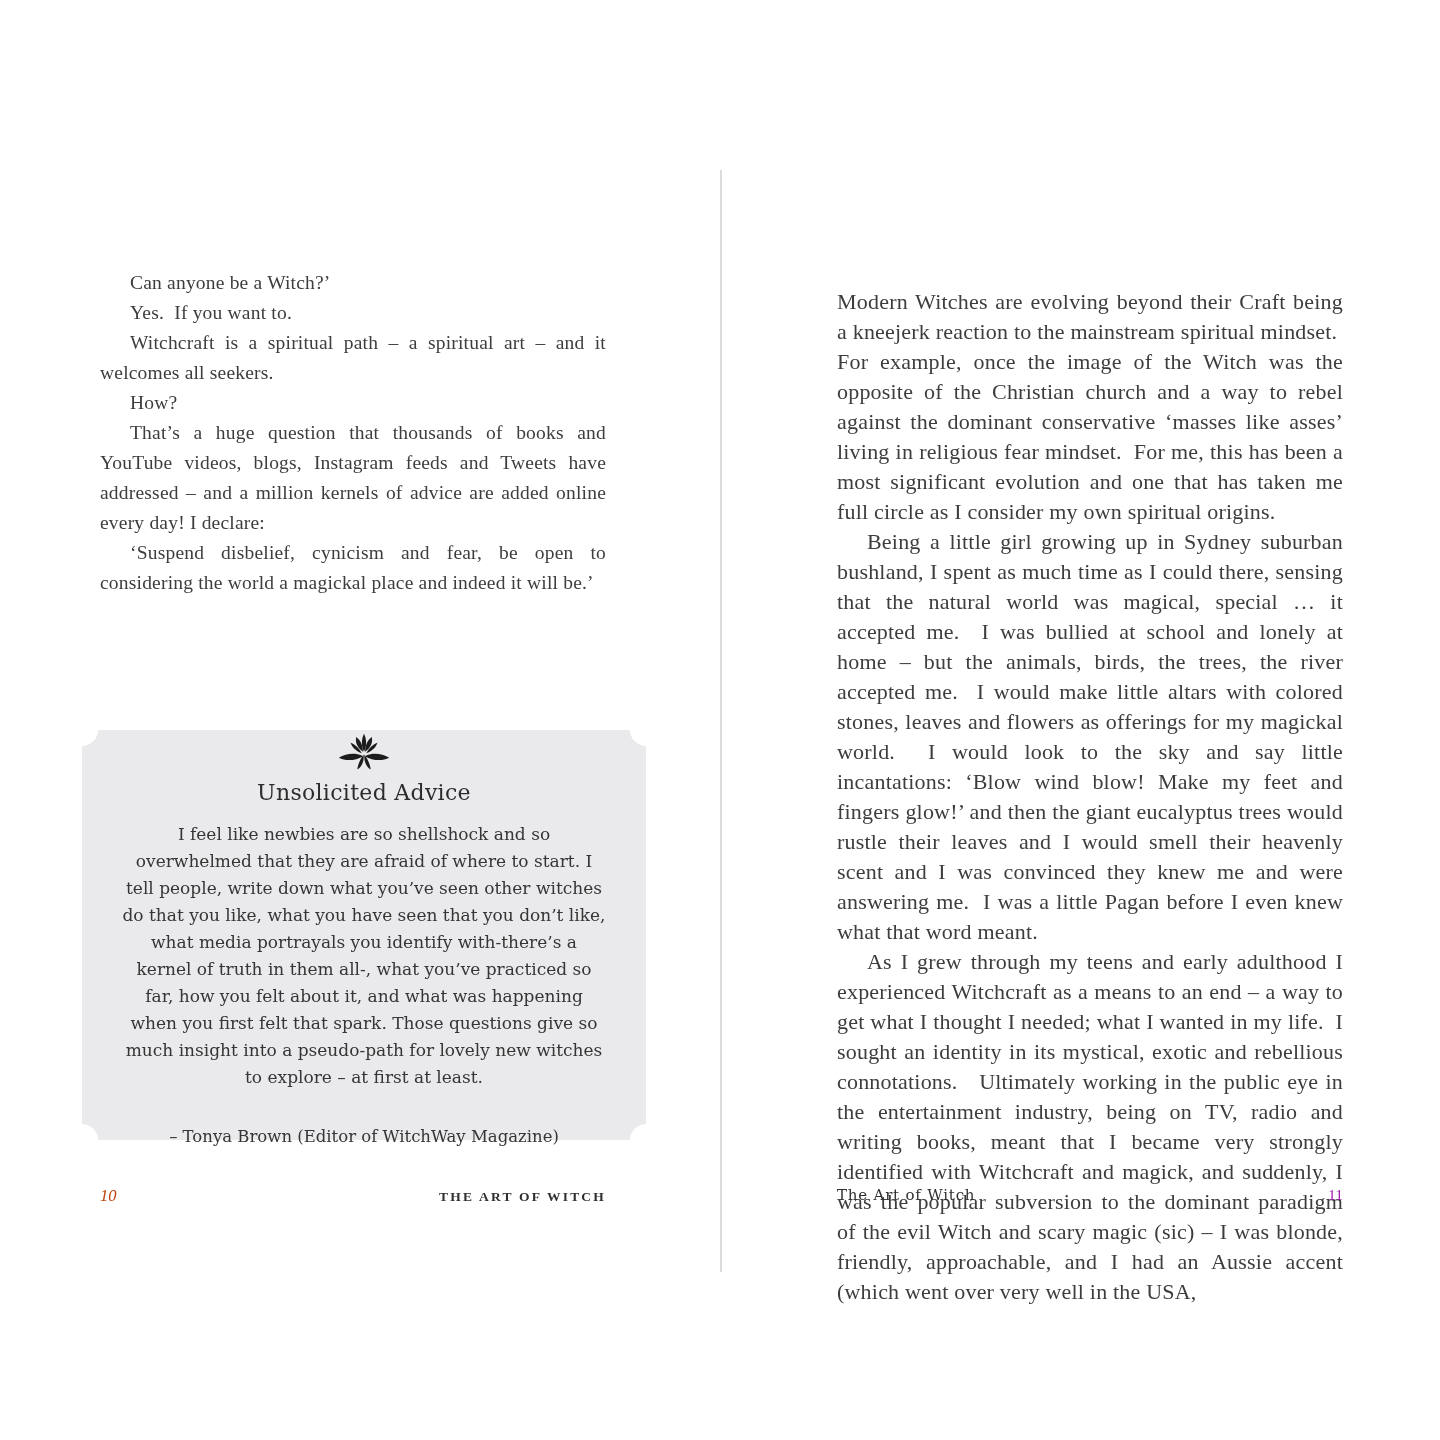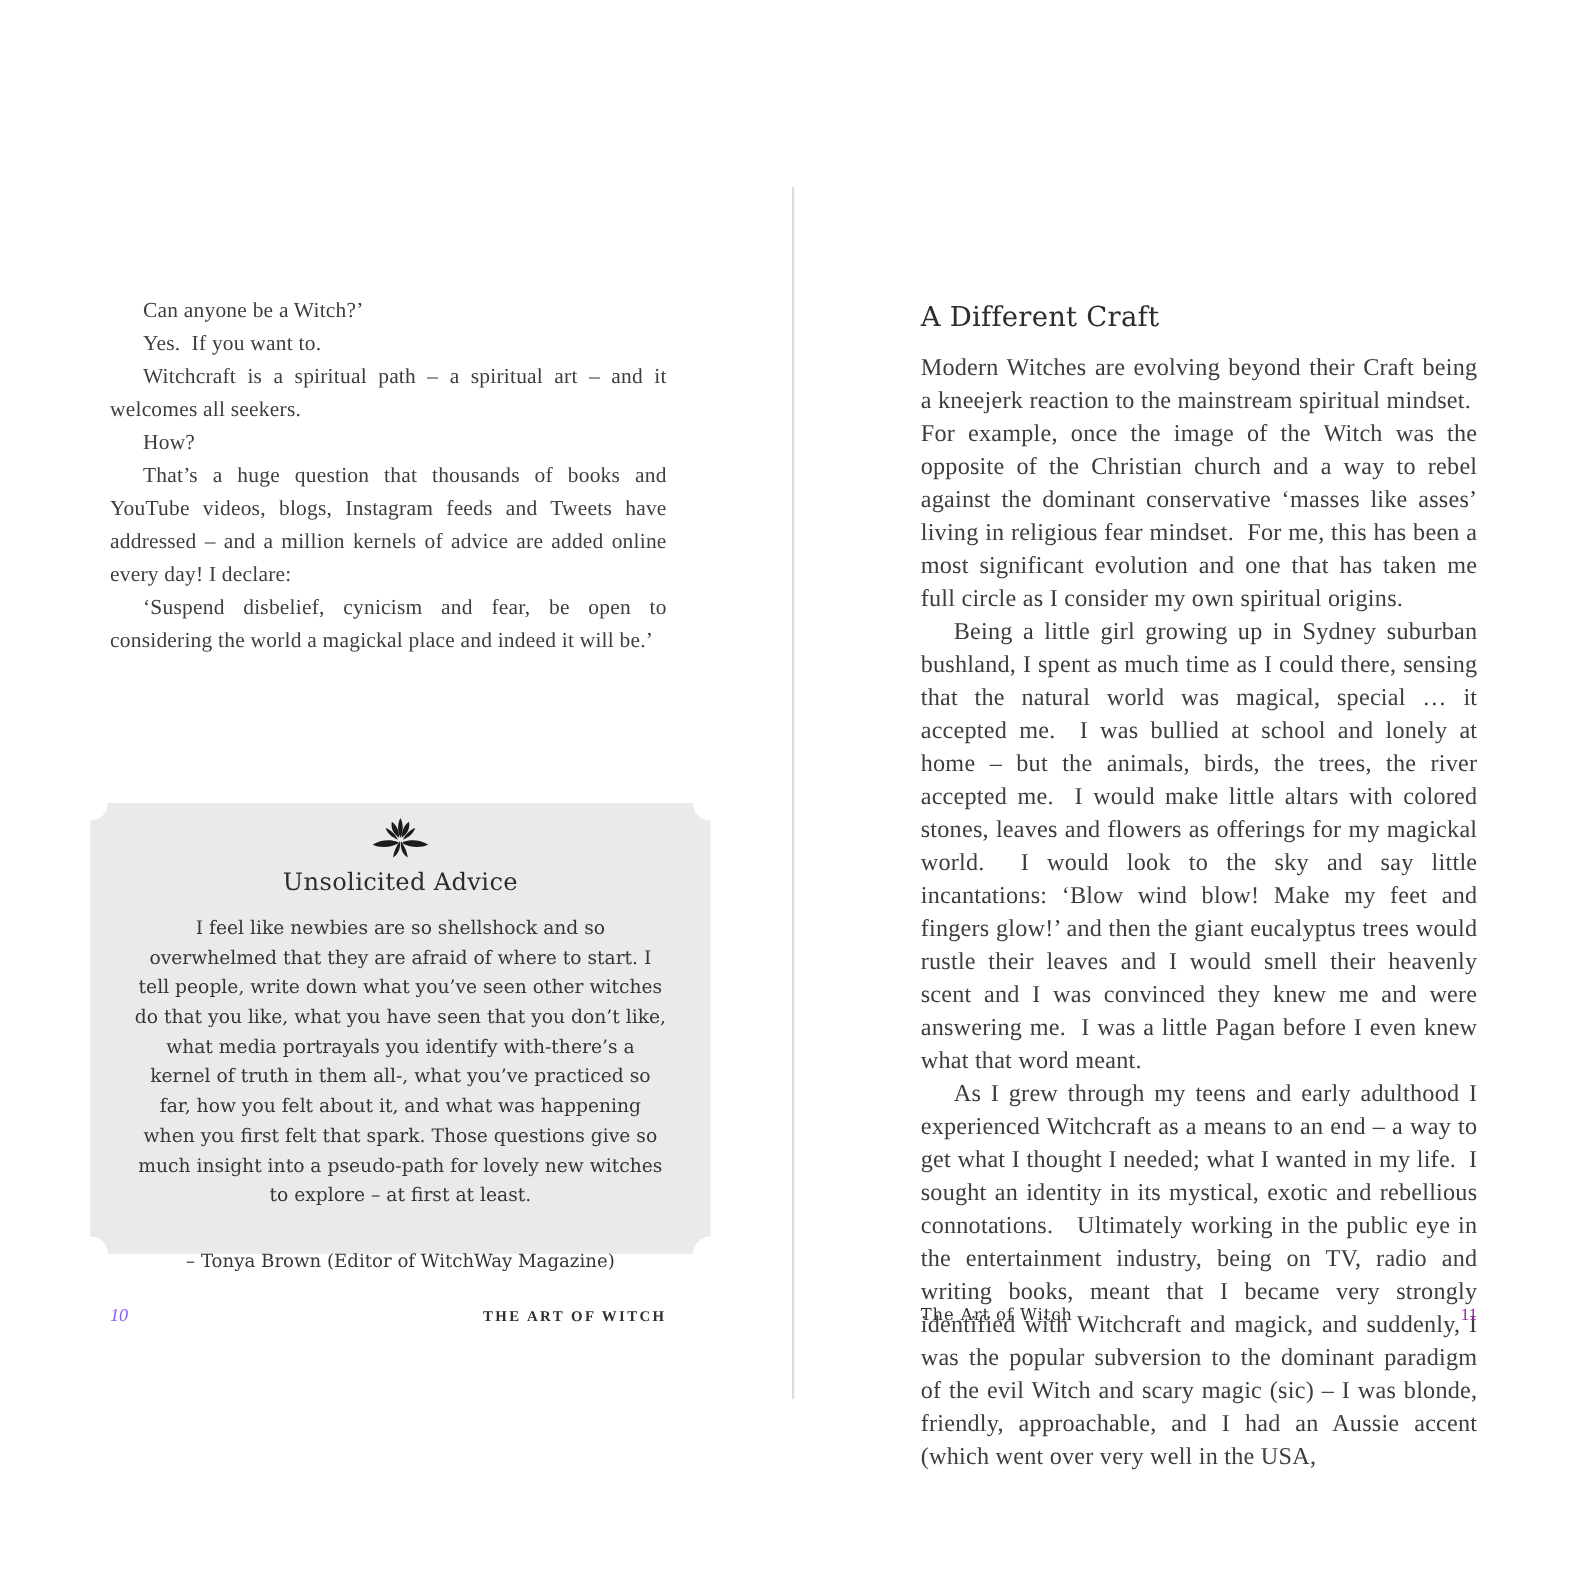--- a/index.html
+++ b/index.html
@@ -56,21 +56,21 @@
   .notch.tr { right: -16px; top: -16px; }
   .notch.bl { left: -16px; bottom: -16px; }
   .notch.br { right: -16px; bottom: -16px; }
 
   .callout-inner {
     position: relative;
     height: 100%;
     display: flex;
     flex-direction: column;
     align-items: center;
-    padding-top: 12px;
+    padding-top: 2px;
     box-sizing: border-box;
     font-family: "DejaVu Serif", serif;
   }
   .callout-icon { width: 56px; height: 46px; }
   .callout-icon svg { width: 100%; height: 100%; fill: #1c1c1c; }
   .callout-title {
     margin-top: 2px;
     font-size: 22px;
     color: #2c2c2c;
     letter-spacing: 0.3px;
@@ -95,21 +95,21 @@
     top: 1186px;
     display: flex;
     justify-content: space-between;
     align-items: baseline;
   }
   .footer-left { left: 100px; width: 506px; }
   .footer-right { left: 837px; width: 506px; }
   .page-num-left {
     font-size: 16.5px;
     font-style: italic;
-    color: #8b5cf6;
+    color: #c2410c;
   }
   .running-left {
     font-size: 13.5px;
     letter-spacing: 2.2px;
     color: #2f2f2f;
     font-weight: bold;
   }
   .running-right {
     font-size: 15px;
     letter-spacing: 0.8px;
@@ -183,21 +183,20 @@
     <div class="callout-attr">– Tonya Brown (Editor of WitchWay Magazine)</div>
   </div>
 </div>
 
 <div class="footer footer-left">
   <span class="page-num-left">10</span>
   <span class="running-left">THE ART OF WITCH</span>
 </div>
 
 <div class="right-body">
-  <h1 class="chapter-heading">A Different Craft</h1>
   <div class="right-paras">
       <p class="body-para">Modern Witches are evolving beyond their Craft being a kneejerk reaction to the mainstream spiritual mindset.&nbsp; For example, once the image of the Witch was the opposite of the Christian church and a way to rebel against the dominant conservative ‘masses like asses’ living in religious fear mindset.&nbsp; For me, this has been a most significant evolution and one that has taken me full circle as I consider my own spiritual origins.</p>
       <p class="body-para indent">Being a little girl growing up in Sydney suburban bushland, I spent as much time as I could there, sensing that the natural world was magical, special … it accepted me.&nbsp; I was bullied at school and lonely at home – but the animals, birds, the trees, the river accepted me.&nbsp; I would make little altars with colored stones, leaves and flowers as offerings for my magickal world.&nbsp; I would look to the sky and say little incantations: ‘Blow wind blow! Make my feet and fingers glow!’ and then the giant eucalyptus trees would rustle their leaves and I would smell their heavenly scent and I was convinced they knew me and were answering me.&nbsp; I was a little Pagan before I even knew what that word meant.</p>
       <p class="body-para indent">As I grew through my teens and early adulthood I experienced Witchcraft as a means to an end – a way to get what I thought I needed; what I wanted in my life.&nbsp; I sought an identity in its mystical, exotic and rebellious connotations.&nbsp;&nbsp; Ultimately working in the public eye in the entertainment industry, being on TV, radio and writing books, meant that I became very strongly identified with Witchcraft and magick, and suddenly, I was the popular subversion to the dominant paradigm of the evil Witch and scary magic (sic) – I was blonde, friendly, approachable, and I had an Aussie accent (which went over very well in the USA,</p>
     </div>
 </div>
 
 <div class="footer footer-right">
   <span class="running-right">The Art of Witch</span>
   <span class="page-num-right">11</span>

